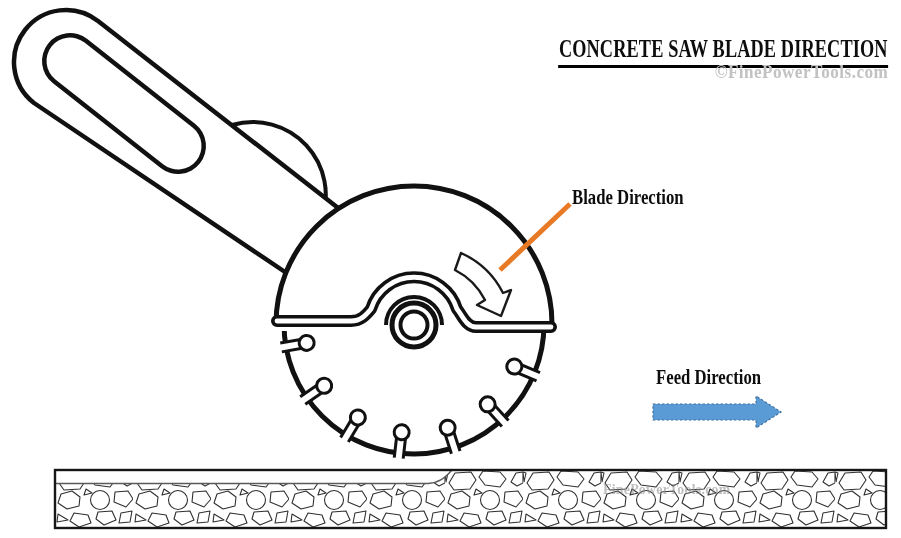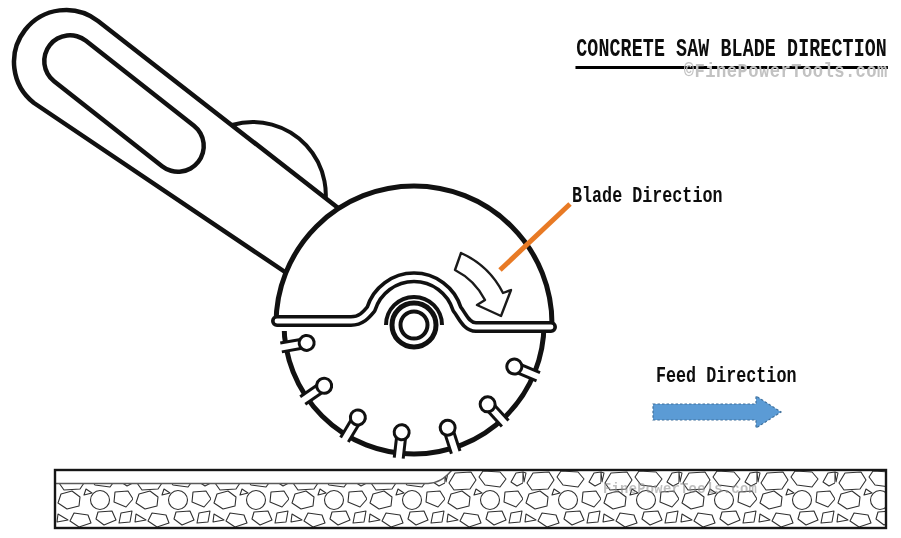--- a/index.html
+++ b/index.html
@@ -1,18 +1,18 @@
 <!DOCTYPE html>
 <html><head>
 <meta charset="utf-8">
 <style>
   html,body { margin:0; padding:0; background:#fff; }
   .stage {
     position:relative; width:901px; height:538px; background:#ffffff;
-    overflow:hidden; font-family:Liberation Mono, monospace;
+    overflow:hidden; font-family:Liberation Serif, serif;
   }
   .stage svg { position:absolute; left:0; top:0; }
   .txt { position:absolute; white-space:nowrap; color:#0d0d0d; }
   .title {
     top:35px; right:13px; font-size:25px; font-weight:700;
     transform:scaleX(.73); transform-origin:100% 0;
     border-bottom:3px solid #000; padding:0 1px 2px 1px; letter-spacing:.2px;
   }
   .copyright {
     top:61px; right:13px; font-size:19.5px; font-weight:700; color:#c2c2c2;

